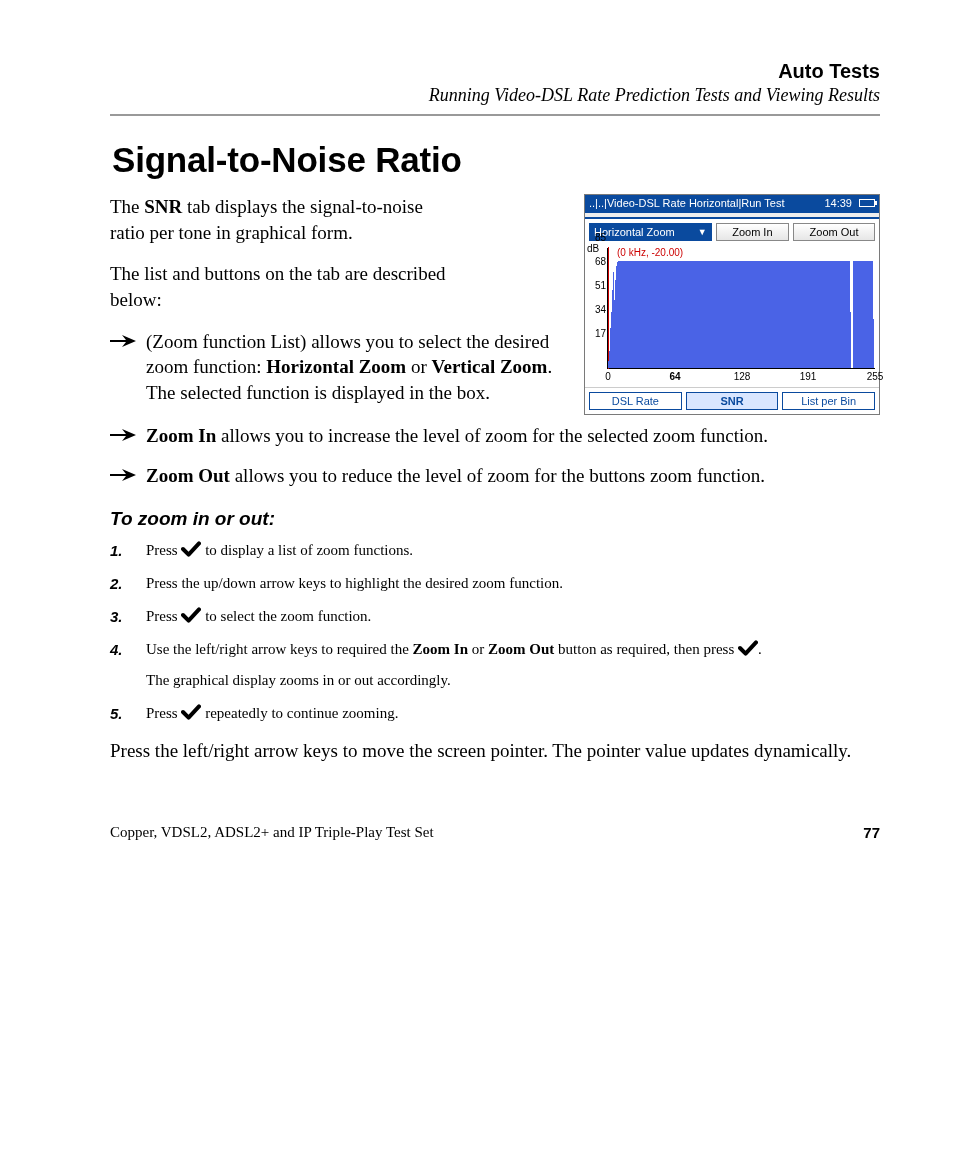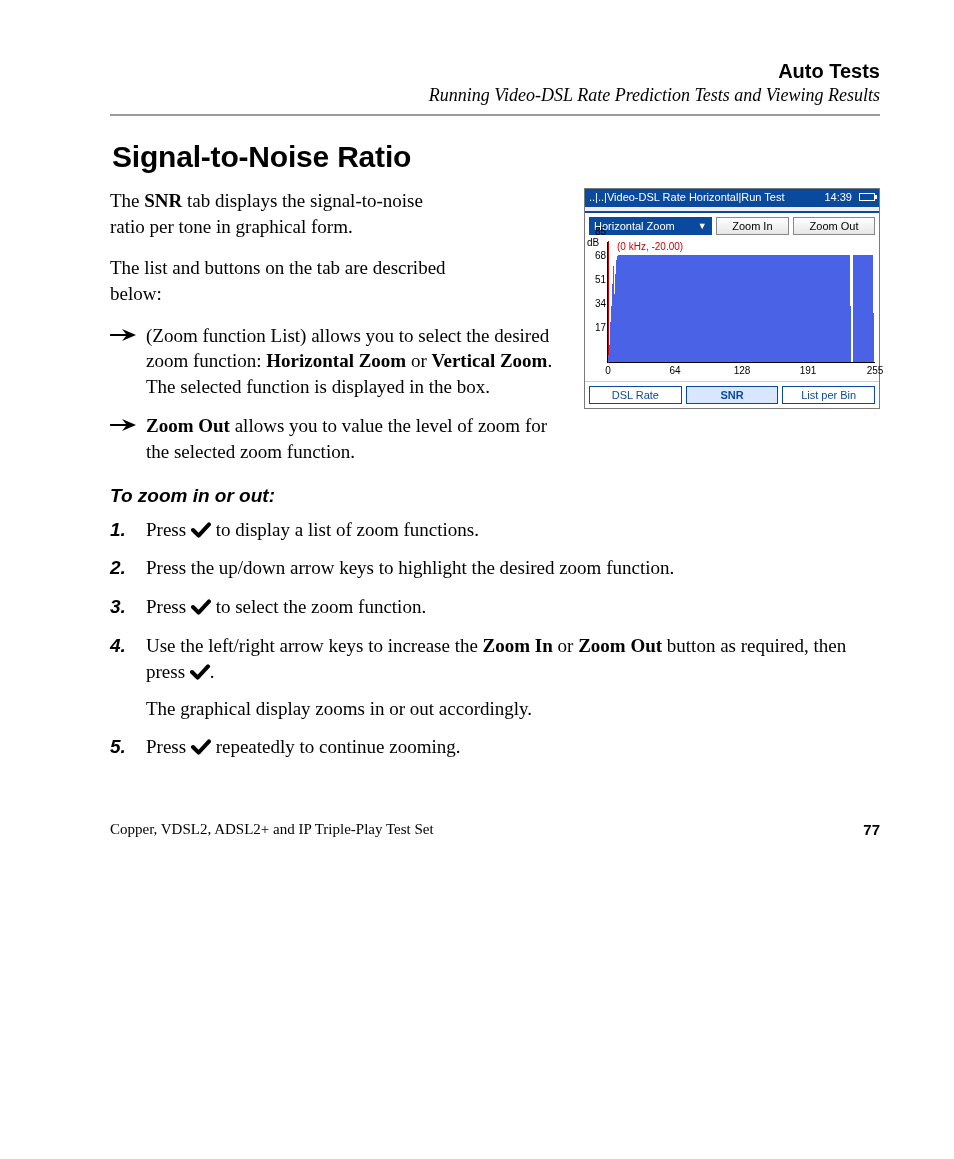--- a/index.html
+++ b/index.html
@@ -31,21 +31,21 @@
     margin-top: 2px;
   }
   .hdr-rule {
     border: none;
     border-top: 2px solid #999;
     margin: 8px 0 24px 0;
   }
   h2.section {
     font-family: "Trebuchet MS", "Segoe UI", Arial, sans-serif;
     font-weight: bold;
-    font-size: 30px;
+    font-size: 35px;
     margin: 0 0 14px 2px;
     letter-spacing: -0.2px;
   }
   .body-row {
     display: block;
   }
   .para {
     font-size: 19px;
     line-height: 1.35;
     margin: 0 0 16px 0;
@@ -236,21 +236,21 @@
   ol.steps {
     list-style: none;
     counter-reset: step;
     padding: 0;
     margin: 0 0 14px 0;
   }
   ol.steps > li {
     counter-increment: step;
     position: relative;
     padding-left: 36px;
-    font-size: 19px;
+    font-size: 15px;
     line-height: 1.4;
     margin-bottom: 12px;
   }
   ol.steps > li::before {
     content: counter(step) ".";
     position: absolute;
     left: 0;
     top: 0;
     font-family: "Trebuchet MS", "Segoe UI", Arial, sans-serif;
     font-weight: bold;
@@ -574,21 +574,21 @@
                 <div class="scr-bar" style="height: 41.1765%;"></div>
                 <div class="scr-bar" style="height: 0%;"></div>
                 <div class="scr-bar" style="height: 0%;"></div>
               </div>
           <div class="scr-ytick" style="bottom: 20%;">17</div>
               <div class="scr-ytick" style="bottom: 40%;">34</div>
               <div class="scr-ytick" style="bottom: 60%;">51</div>
               <div class="scr-ytick" style="bottom: 80%;">68</div>
               <div class="scr-ytick" style="bottom: 100%;">85</div>
               <div class="scr-xtick" style="left: 0%;">0</div>
-              <div class="scr-xtick" style="left: 25.098%;">64</div>
+              <div class="scr-xtick" style="left: 25.098%; font-weight: bold;">64</div>
               <div class="scr-xtick" style="left: 50.1961%;">128</div>
               <div class="scr-xtick" style="left: 74.902%;">191</div>
               <div class="scr-xtick" style="left: 100%;">255</div>
             </div>
           <div style="height:16px"></div>
         </div>
         <div class="scr-bottom-tabs">
           <div class="scr-tab">DSL Rate</div>
           <div class="scr-tab sel">SNR</div>
           <div class="scr-tab">List per Bin</div>
@@ -601,55 +601,62 @@
     </p>
     <p class="para left-col">The list and buttons on the tab are described below:</p>
 
     <ul class="arrow-list">
       <li>
         <svg class="arrow-bullet" viewBox="0 0 26 16">
             <path d="M0 7 L16 7 L12 2 L26 8 L12 14 L16 9 L0 9 Z" fill="#000"></path>
           </svg>
         <span>(Zoom function List) allows you to select the desired zoom function: </span><strong>Horizontal Zoom</strong><span> or </span><strong>Vertical Zoom</strong><span>. The selected function is displayed in the box.</span>
       </li>
+      <li style="clear:both">
+        <svg class="arrow-bullet" viewBox="0 0 26 16">
+            <path d="M0 7 L16 7 L12 2 L26 8 L12 14 L16 9 L0 9 Z" fill="#000"></path>
+          </svg>
+        <strong>Zoom In</strong><span> allows you to increase the level of zoom for the selected zoom function.</span>
+      </li>
       <li>
         <svg class="arrow-bullet" viewBox="0 0 26 16">
             <path d="M0 7 L16 7 L12 2 L26 8 L12 14 L16 9 L0 9 Z" fill="#000"></path>
           </svg>
-        <strong>Zoom Out</strong><span> allows you to value the level of zoom for the selected zoom function.</span>
+        <strong>Zoom Out</strong><span> allows you to reduce the level of zoom for the buttons zoom function.</span>
       </li>
     </ul>
   </div>
 
   <div class="subhead">To zoom in or out:</div>
 
   <ol class="steps">
     <li>
       <span>Press </span><svg class="check-svg" viewBox="0 0 24 20">
           <path d="M2 10 L9 17 L22 3" stroke="#000" stroke-width="5" fill="none" stroke-linecap="round" stroke-linejoin="round"></path>
         </svg><span> to display a list of zoom functions.</span>
     </li>
     <li>Press the up/down arrow keys to highlight the desired zoom function.</li>
     <li>
       <span>Press </span><svg class="check-svg" viewBox="0 0 24 20">
           <path d="M2 10 L9 17 L22 3" stroke="#000" stroke-width="5" fill="none" stroke-linecap="round" stroke-linejoin="round"></path>
         </svg><span> to select the zoom function.</span>
     </li>
     <li>
-      <span>Use the left/right arrow keys to increase the </span><strong>Zoom In</strong><span> or </span><strong>Zoom Out</strong><span> button as required, then press </span><svg class="check-svg" viewBox="0 0 24 20">
+      <span>Use the left/right arrow keys to required the </span><strong>Zoom In</strong><span> or </span><strong>Zoom Out</strong><span> button as required, then press </span><svg class="check-svg" viewBox="0 0 24 20">
           <path d="M2 10 L9 17 L22 3" stroke="#000" stroke-width="5" fill="none" stroke-linecap="round" stroke-linejoin="round"></path>
         </svg><span>.</span>
       <div class="step-sub">The graphical display zooms in or out accordingly.</div>
     </li>
     <li>
       <span>Press </span><svg class="check-svg" viewBox="0 0 24 20">
           <path d="M2 10 L9 17 L22 3" stroke="#000" stroke-width="5" fill="none" stroke-linecap="round" stroke-linejoin="round"></path>
         </svg><span> repeatedly to continue zooming.</span>
     </li>
   </ol>
 
+  <p class="para">Press the left/right arrow keys to move the screen pointer. The pointer value updates dynamically.</p>
 
   <div class="footer">
     <span>Copper, VDSL2, ADSL2+ and IP Triple-Play Test Set</span>
     <span class="pg">77</span>
   </div>
 
 </div>
 
 </body></html>

